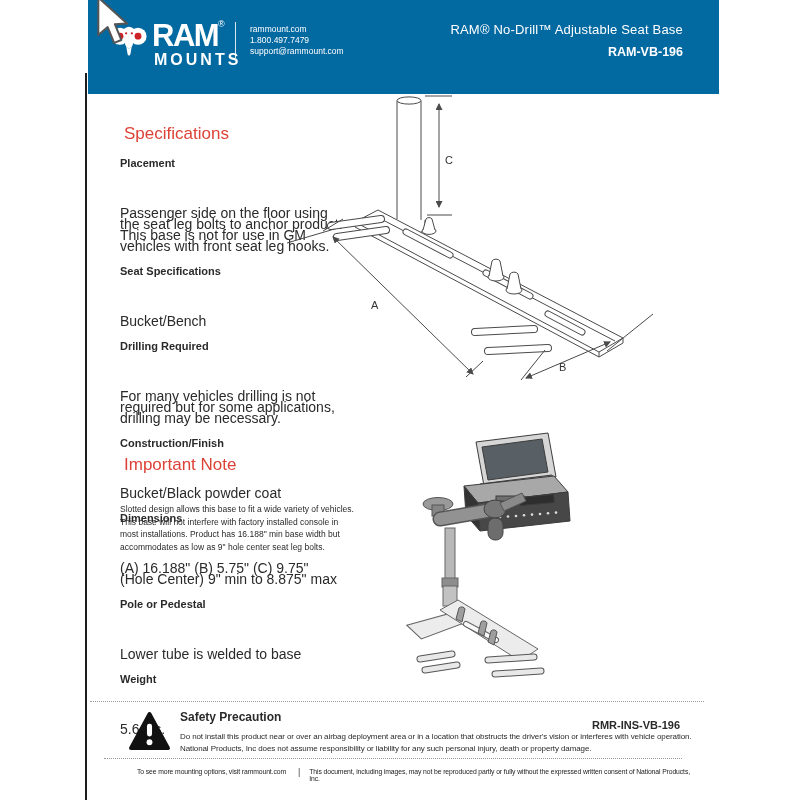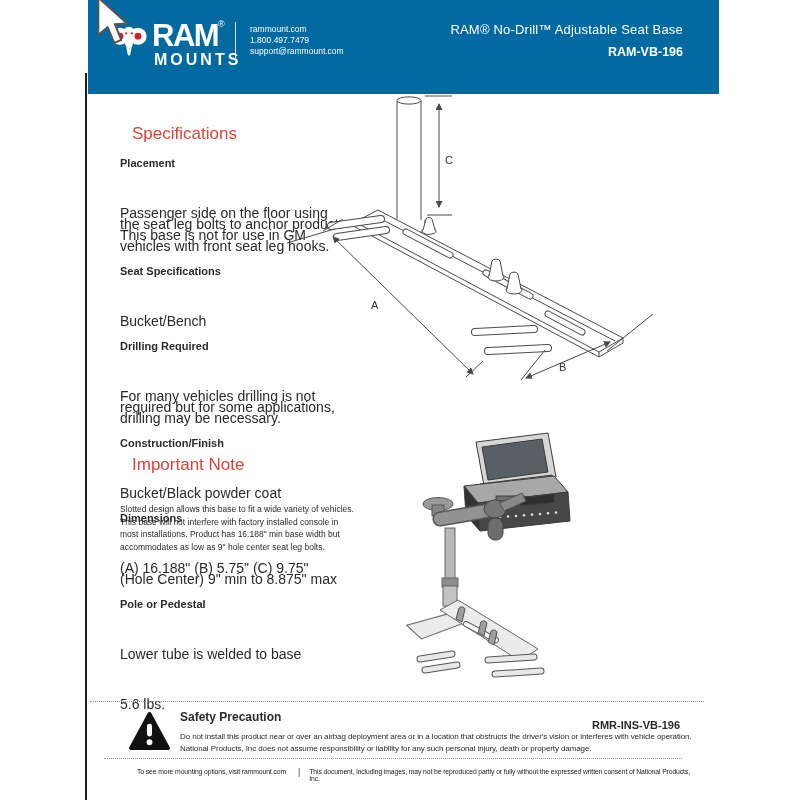--- a/index.html
+++ b/index.html
@@ -21,21 +21,21 @@
   .contact{position:absolute;left:162px;top:24px;font-size:8.5px;line-height:11px;color:#fff;}
   .title-block{position:absolute;right:36px;top:22px;text-align:right;color:#fff;}
   .doc-title{font-size:13px;letter-spacing:0.2px;text-align:right;}
   .doc-model{font-size:12.5px;font-weight:bold;margin-top:8px;}
 
   
   .cursor{position:absolute;left:94px;top:-4px;width:46px;height:52px;z-index:50;}
 
   
   .left-col{position:absolute;left:120px;top:124px;width:228px;}
-  .red-heading{font-size:17px;color:#dd4237;font-weight:400;margin:0 0 13px 12px;}
+  .red-heading{font-size:17px;color:#dd4237;font-weight:400;margin:0 0 13px 4px;}
   .spec-section{margin-bottom:13px;}
   .spec-label{font-size:11px;font-weight:bold;margin:0 0 2px 0;}
   .spec-body{font-size:14px;line-height:11px;white-space:pre-line;margin-top:39px;}
   .note-block{position:absolute;left:120px;top:455px;width:236px;}
   .note-body{font-size:8.5px;line-height:12.5px;margin-top:28px;}
 
   
   .tech-drawing{position:absolute;left:285px;top:78px;width:420px;height:320px;}
   .product-photo{position:absolute;left:400px;top:430px;width:280px;height:260px;}
   .dim-label{font-size:11px;fill:#333;font-family:"Liberation Sans",sans-serif;}
@@ -117,20 +117,21 @@
   <div class="spec-section">
     <div class="spec-label">Dimensions</div>
     <div class="spec-body">(A) 16.188"  (B) 5.75"  (C) 9.75"
 (Hole Center) 9" min to 8.875" max</div>
   </div>
   <div class="spec-section">
     <div class="spec-label">Pole or Pedestal</div>
     <div class="spec-body">Lower tube is welded to base</div>
   </div>
   <div class="spec-section">
+    <div class="spec-label">Weight</div>
     <div class="spec-body">5.6 lbs.</div>
   </div>
 </div>
 
 <div class="note-block">
   <h2 class="red-heading">Important Note</h2>
   <div class="note-body">Slotted design allows this base to fit a wide variety of vehicles. This base will not interfere with factory installed console in most installations. Product has 16.188" min base width but accommodates as low as 9" hole center seat leg bolts.</div>
 </div>
 
 <svg class="tech-drawing" viewBox="0 0 420 320">

